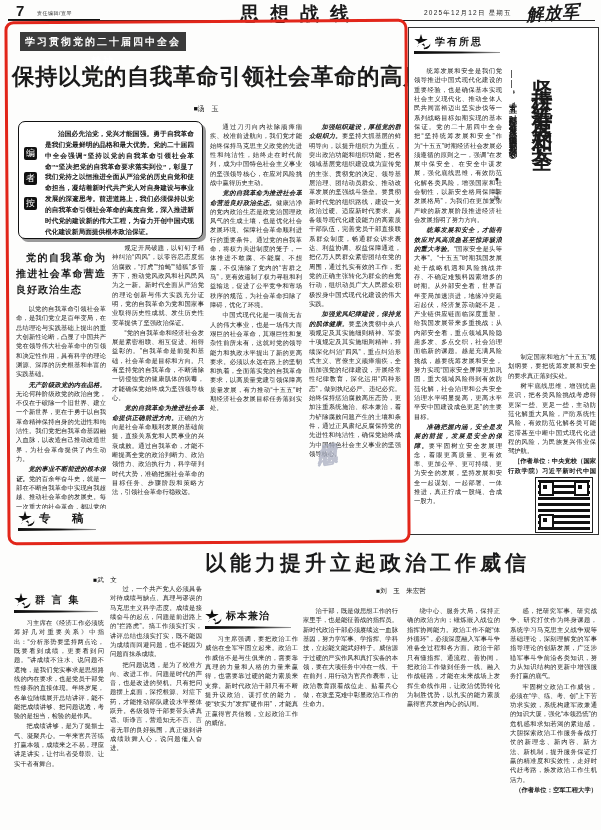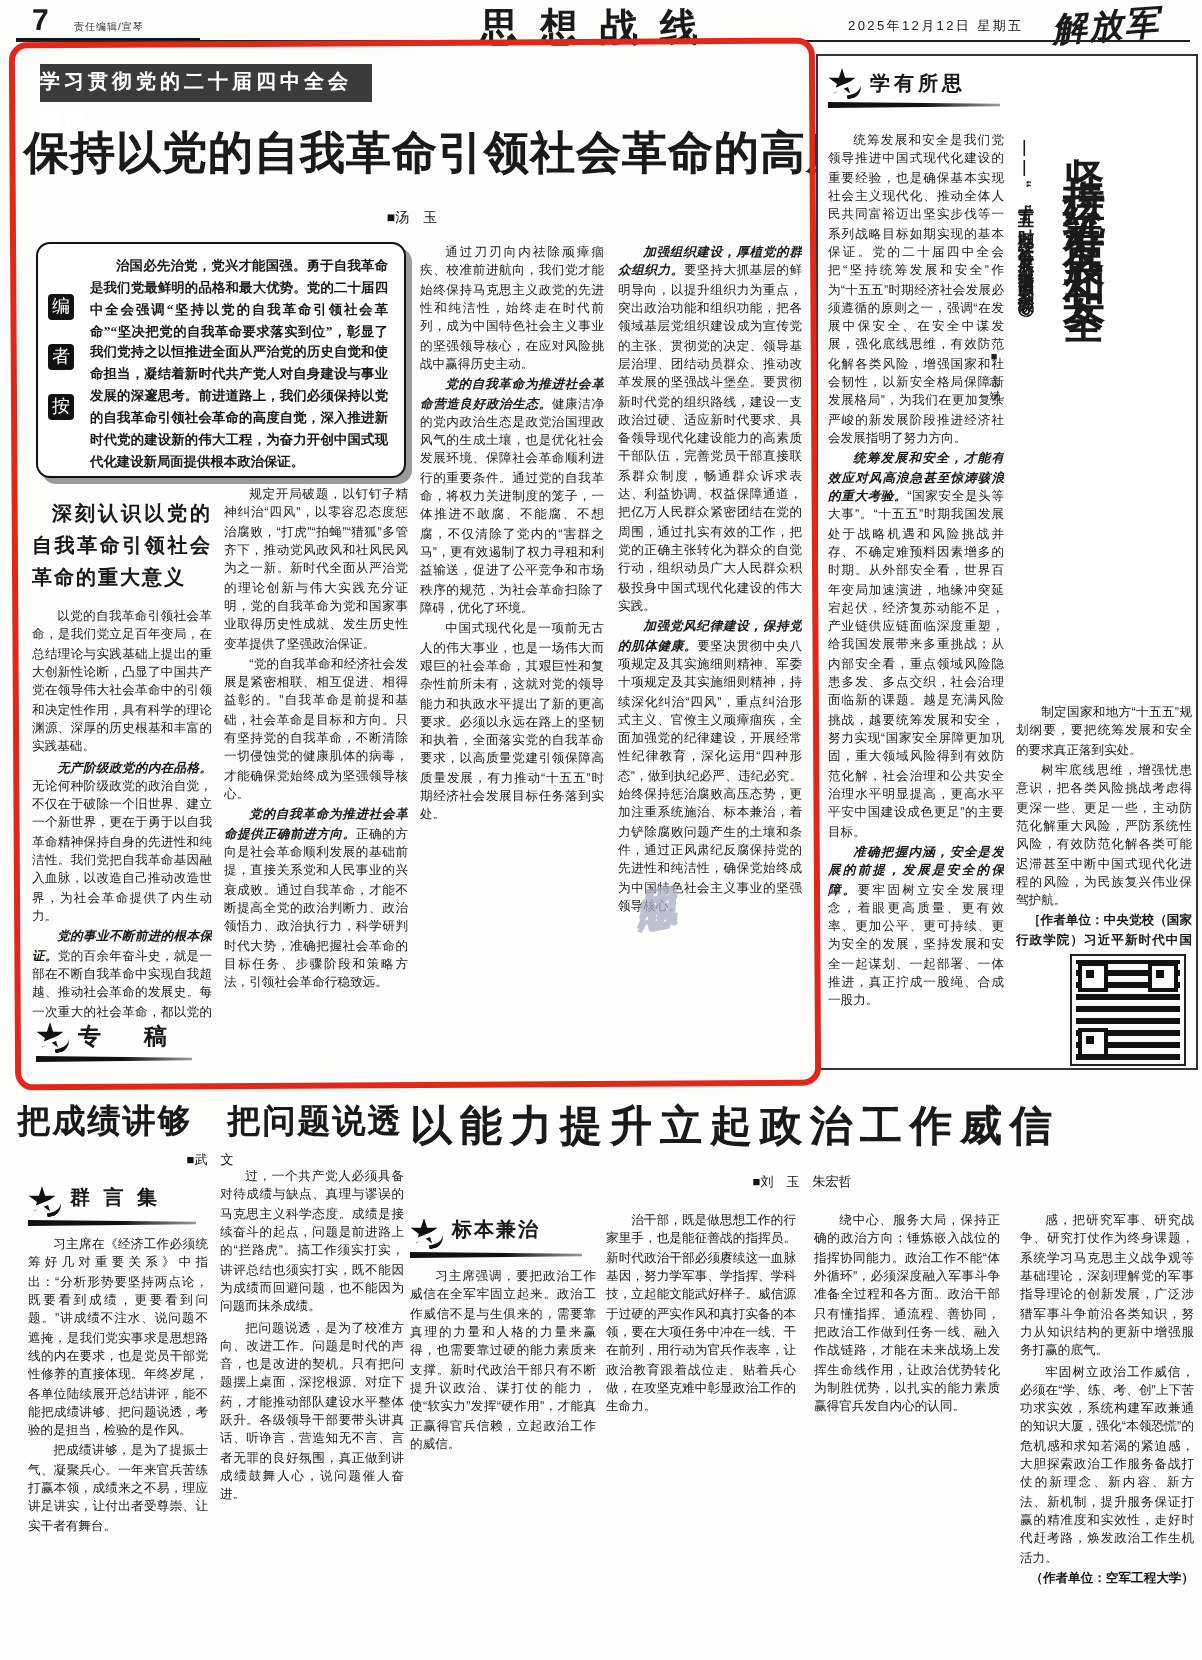--- a/index.html
+++ b/index.html
@@ -13,21 +13,21 @@
   .rule-thick{background:#111;height:2px;}
   .sectitle{font-size:19px;font-weight:900;letter-spacing:11px;text-align:center;white-space:nowrap;}
   .date{font-size:6.5px;letter-spacing:1.2px;color:#222;}
   .masthead{font-size:17px;font-weight:900;font-style:italic;
             font-family:"Liberation Serif",serif;transform:rotate(-4deg);letter-spacing:1px;}
   
   .redbox{border:3.5px solid #e2261a;border-radius:9px;transform:rotate(-0.35deg);
           pointer-events:none;z-index:40;background:transparent;}
   
   .kicker{background:#3b3b3b;color:#fff;font-size:10px;font-weight:700;letter-spacing:2px;
-          line-height:19px;}
+          text-align:center;line-height:19px;}
   .headline1{font-size:22.5px;font-weight:900;text-align:center;letter-spacing:.5px;white-space:nowrap;}
   .byline{font-size:7px;text-align:center;color:#111;}
   .edbox{border:1.8px solid #111;border-radius:7px;box-shadow:3px 3px 0 #9a9a9a;background:#fff;}
   .edbox .txt{margin-left:24px;padding:7px 8px 5px 2px;font-size:6.7px;line-height:1.62;
               text-align:justify;font-weight:600;font-family:"Liberation Serif",serif;text-indent:13px;}
   .char-sq{position:absolute;left:5px;width:13px;height:13px;background:#111;color:#fff;
            font-size:9px;line-height:13px;text-align:center;border-radius:2px;}
   .col{font-size:6.3px;line-height:1.48;text-align:justify;overflow:hidden;}
   .col p{margin:0 0 1px 0;text-indent:12.6px;}
   .col p.subhead{font-size:10px;font-weight:800;line-height:1.6;letter-spacing:1px;
@@ -86,21 +86,21 @@
   <div class="abs byline" style="left:12px;top:104px;width:388px;">■汤　玉</div>
 
   <div class="abs edbox" style="left:18px;top:121px;width:183px;height:116px;">
     <span class="char-sq" style="top:25px;">编</span>
     <span class="char-sq" style="top:50px;">者</span>
     <span class="char-sq" style="top:75px;">按</span>
     <div class="txt">治国必先治党，党兴才能国强。勇于自我革命是我们党最鲜明的品格和最大优势。党的二十届四中全会强调“坚持以党的自我革命引领社会革命”“坚决把党的自我革命要求落实到位”，彰显了我们党持之以恒推进全面从严治党的历史自觉和使命担当，凝结着新时代共产党人对自身建设与事业发展的深邃思考。前进道路上，我们必须保持以党的自我革命引领社会革命的高度自觉，深入推进新时代党的建设新的伟大工程，为奋力开创中国式现代化建设新局面提供根本政治保证。</div>
   </div>
 
   <div class="abs col" style="left:16px;top:243px;width:90px;height:266px;">
-      <p class="subhead">深刻认识以党的自我革命引领社会革命的重大意义</p>
+      <p class="subhead">党的自我革命为推进社会革命营造良好政治生态</p>
       <p>以党的自我革命引领社会革命，是我们党立足百年变局，在总结理论与实践基础上提出的重大创新性论断，凸显了中国共产党在领导伟大社会革命中的引领和决定性作用，具有科学的理论渊源、深厚的历史根基和丰富的实践基础。</p>
       <p><b class="lead">无产阶级政党的内在品格。</b>无论何种阶级政党的政治自觉，不仅在于破除一个旧世界、建立一个新世界，更在于勇于以自我革命精神保持自身的先进性和纯洁性。我们党把自我革命基因融入血脉，以改造自己推动改造世界，为社会革命提供了内生动力。</p>
       <p><b class="lead">党的事业不断前进的根本保证。</b>党的百余年奋斗史，就是一部在不断自我革命中实现自我超越、推动社会革命的发展史。每一次重大的社会革命，都以党的自我革命为前提和保障，又极大地解放和发展了社会生产力，推动了社会进步。</p>
     </div>
   <div class="abs col" style="left:112px;top:243px;width:92px;height:288px;">
       <p>规定开局破题，以钉钉子精神纠治“四风”，以零容忍态度惩治腐败，“打虎”“拍蝇”“猎狐”多管齐下，推动党风政风和社风民风为之一新。新时代全面从严治党的理论创新与伟大实践充分证明，党的自我革命为党和国家事业取得历史性成就、发生历史性变革提供了坚强政治保证。</p>
       <p>“党的自我革命和经济社会发展是紧密相联、相互促进、相得益彰的。”自我革命是前提和基础，社会革命是目标和方向。只有坚持党的自我革命，不断清除一切侵蚀党的健康肌体的病毒，才能确保党始终成为坚强领导核心。</p>
       <p><b class="lead">党的自我革命为推进社会革命提供正确前进方向。</b>正确的方向是社会革命顺利发展的基础前提，直接关系党和人民事业的兴衰成败。通过自我革命，才能不断提高全党的政治判断力、政治领悟力、政治执行力，科学研判时代大势，准确把握社会革命的目标任务、步骤阶段和策略方法，引领社会革命行稳致远。</p>
     </div>
   <div class="abs col" style="left:210px;top:122px;width:92px;height:410px;">
@@ -154,21 +154,20 @@
       </div>
     <p class="note" style="text-indent:6px;">［作者单位：中央党校（国家行政学院）习近平新时代中国特色社会主义思想研究中心］</p>
 
   </div>
   <div class="abs qr" style="left:536px;top:478px;width:52px;height:50px;">
     <span class="fp" style="left:1px;top:1px;"></span>
     <span class="fp" style="right:1px;top:1px;"></span>
     <span class="fp" style="left:1px;bottom:1px;"></span>
   </div>
 
-  <div class="abs headline2" style="left:8px;top:550px;width:194px;">把成绩讲够　把问题说透</div>
   <div class="abs byline" style="left:8px;top:576px;width:194px;font-size:6.5px;">■武　文</div>
   <div class="abs col" style="left:14px;top:590px;width:90px;height:238px;">
     <div style="margin:3px 0 5px 0;">
       <div class="badge">
         <span class="staricon">
             <span class="star5"></span>
             <span class="swoosh"></span>
             <span class="tail"></span>
           </span>
         <span class="bt" style="font-size:10px;letter-spacing:2px;">群 言 集</span>

